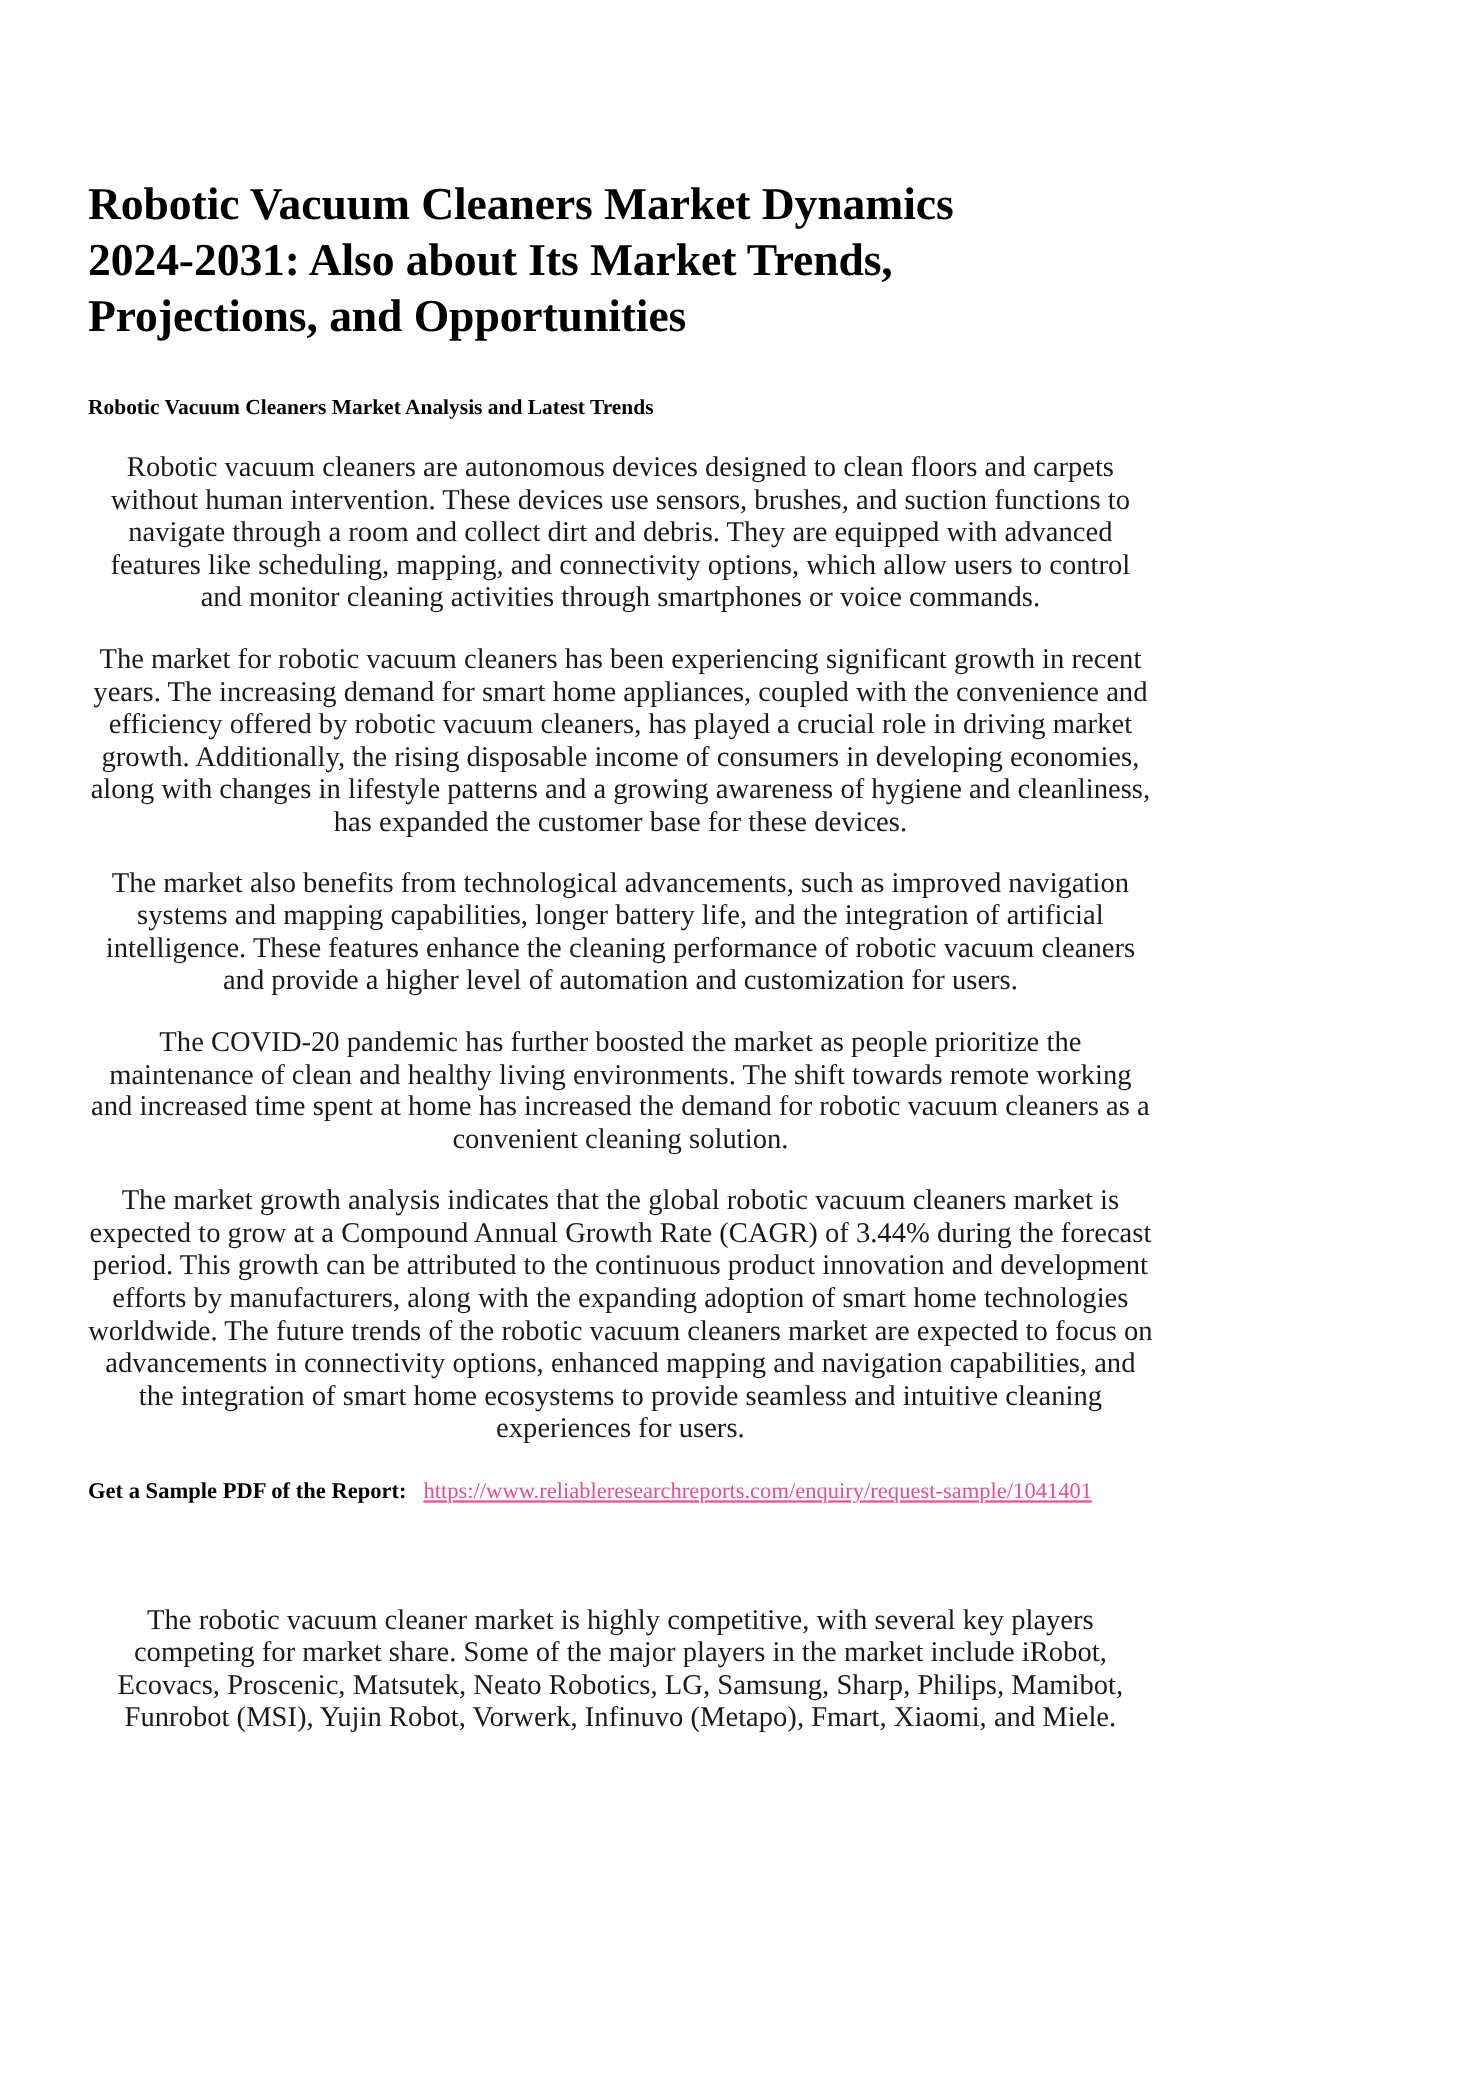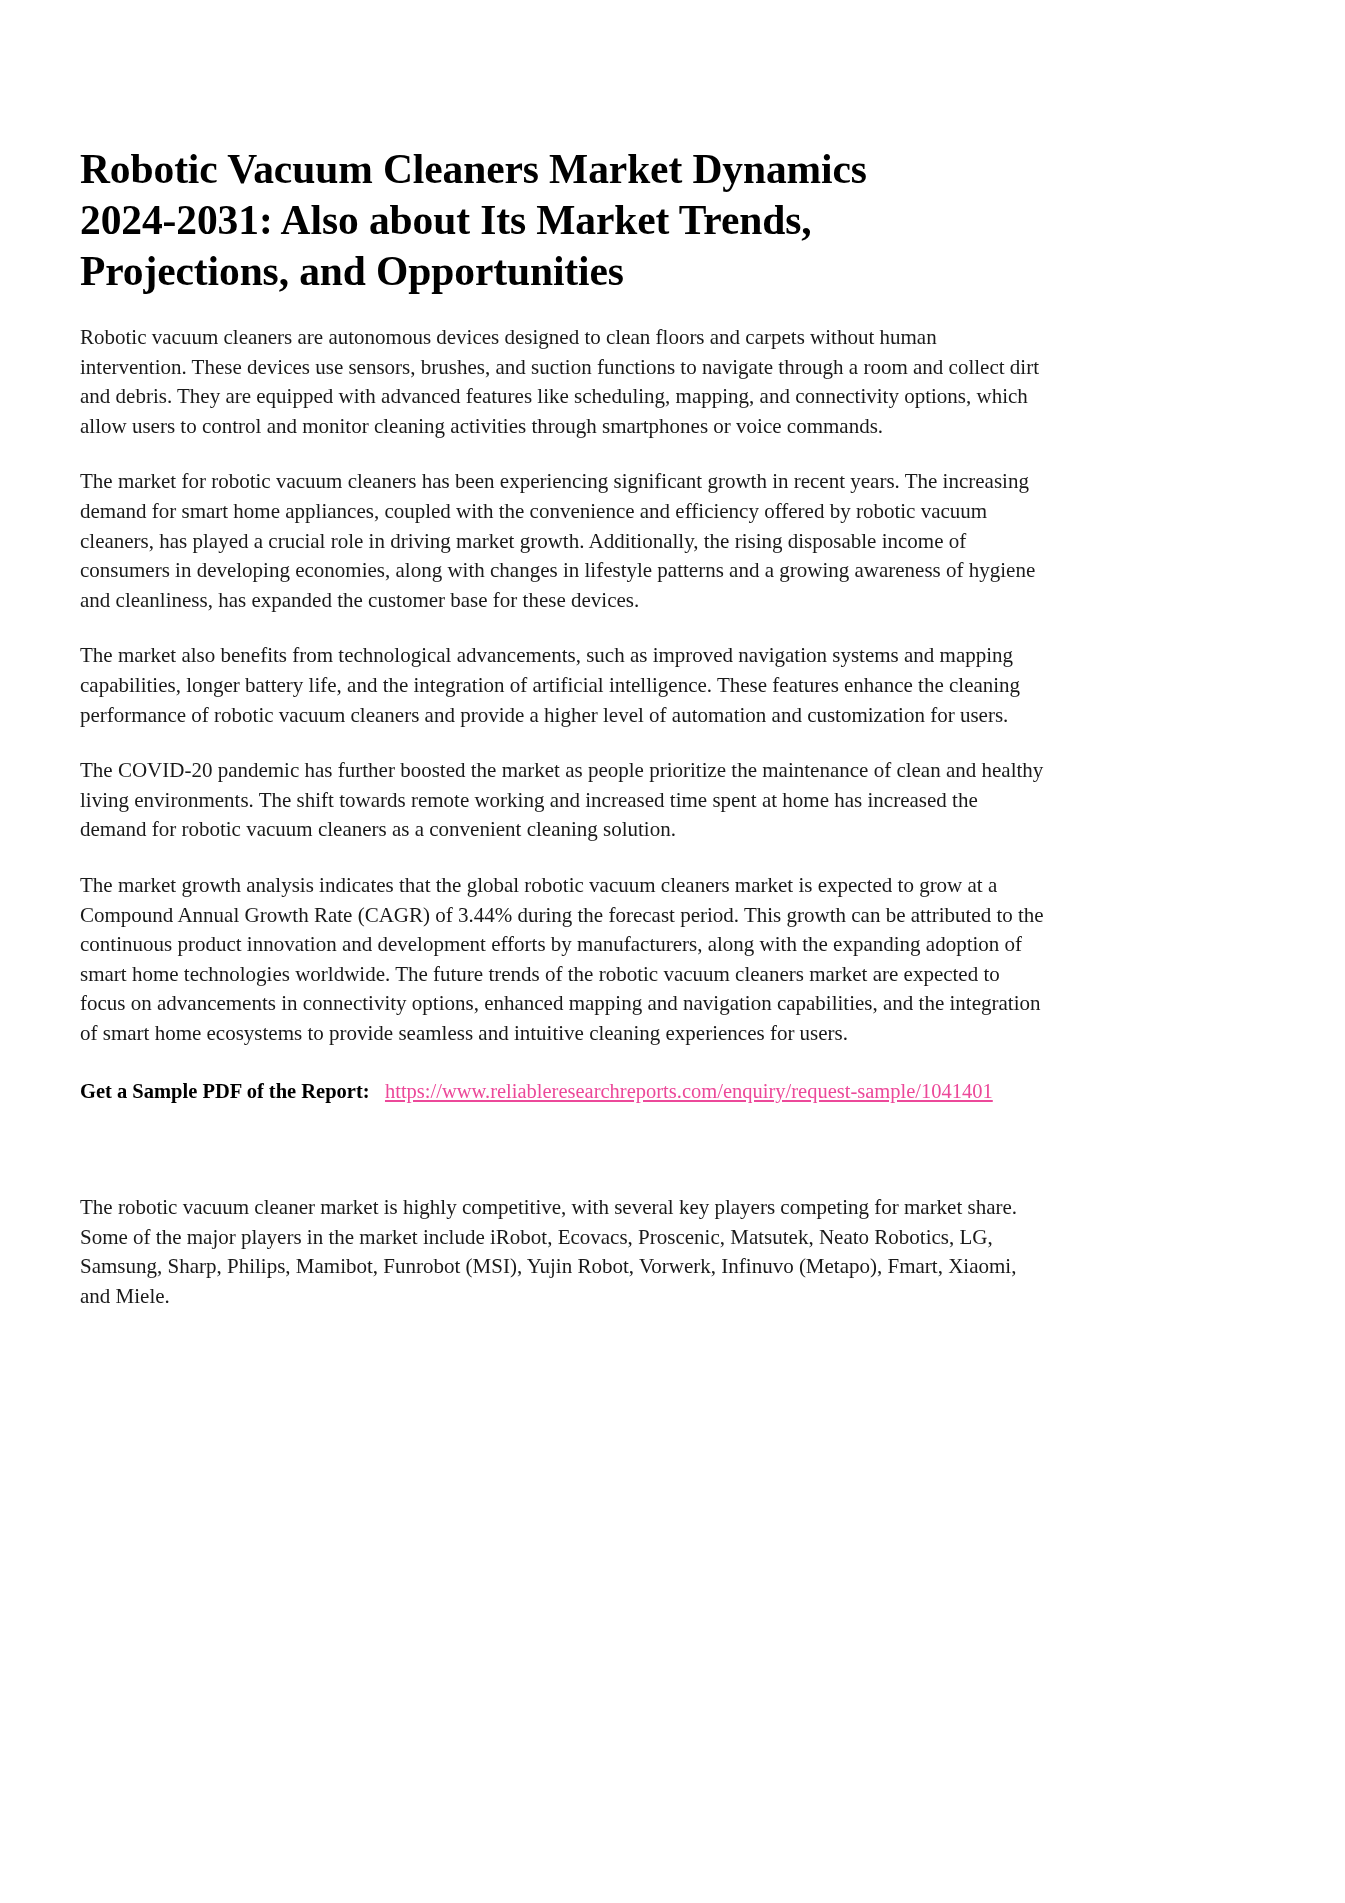--- a/index.html
+++ b/index.html
@@ -15,21 +15,21 @@
     position: relative;
     width: 1345px;
     height: 1903px;
     background: #ffffff;
     box-sizing: border-box;
     overflow: hidden;
   }
   .content {
     position: absolute;
     left: 80px;
-    top: 144px;
+    top: 160px;
     width: 968px;
   }
   .doc-title {
     font-size: 41.5px;
     font-weight: bold;
     line-height: 51px;
     letter-spacing: -0.1px;
     margin: 0 0 0 0;
     color: #000000;
     max-width: 880px;
@@ -38,25 +38,25 @@
     font-size: 19.5px;
     font-weight: bold;
     line-height: 26px;
     margin: 39px 0 0 0;
     color: #000000;
   }
   .section-heading.first {
     margin-top: 45px;
   }
   p.body-text {
-    font-size: 21px;
+    font-size: 26px;
     line-height: 29.6px;
     margin: 26px 0 0 0;
     color: #1a1a1a;
-    text-align: left;
+    text-align: center;
   }
   .link-para {
     font-size: 20.5px;
     line-height: 29.6px;
     margin: 29px 0 0 0;
   }
   .link-label {
     font-weight: bold;
     color: #000000;
     text-align: right;
@@ -71,20 +71,21 @@
   }
 </style>
 </head>
 <body>
 
 <div class="page">
   <div class="content">
 
     <h1 class="doc-title">Robotic Vacuum Cleaners Market Dynamics 2024-2031: Also about Its Market Trends, Projections, and Opportunities</h1>
 
+    <h2 class="section-heading first">Robotic Vacuum Cleaners Market Analysis and Latest Trends</h2>
 
     <p class="body-text">Robotic vacuum cleaners are autonomous devices designed to clean floors and carpets without human intervention. These devices use sensors, brushes, and suction functions to navigate through a room and collect dirt and debris. They are equipped with advanced features like scheduling, mapping, and connectivity options, which allow users to control and monitor cleaning activities through smartphones or voice commands.</p>
 
     <p class="body-text">The market for robotic vacuum cleaners has been experiencing significant growth in recent years. The increasing demand for smart home appliances, coupled with the convenience and efficiency offered by robotic vacuum cleaners, has played a crucial role in driving market growth. Additionally, the rising disposable income of consumers in developing economies, along with changes in lifestyle patterns and a growing awareness of hygiene and cleanliness, has expanded the customer base for these devices.</p>
 
     <p class="body-text">The market also benefits from technological advancements, such as improved navigation systems and mapping capabilities, longer battery life, and the integration of artificial intelligence. These features enhance the cleaning performance of robotic vacuum cleaners and provide a higher level of automation and customization for users.</p>
 
     <p class="body-text">The COVID-20 pandemic has further boosted the market as people prioritize the maintenance of clean and healthy living environments. The shift towards remote working and increased time spent at home has increased the demand for robotic vacuum cleaners as a convenient cleaning solution.</p>
 
     <p class="body-text">The market growth analysis indicates that the global robotic vacuum cleaners market is expected to grow at a Compound Annual Growth Rate (CAGR) of 3.44% during the forecast period. This growth can be attributed to the continuous product innovation and development efforts by manufacturers, along with the expanding adoption of smart home technologies worldwide. The future trends of the robotic vacuum cleaners market are expected to focus on advancements in connectivity options, enhanced mapping and navigation capabilities, and the integration of smart home ecosystems to provide seamless and intuitive cleaning experiences for users.</p>

